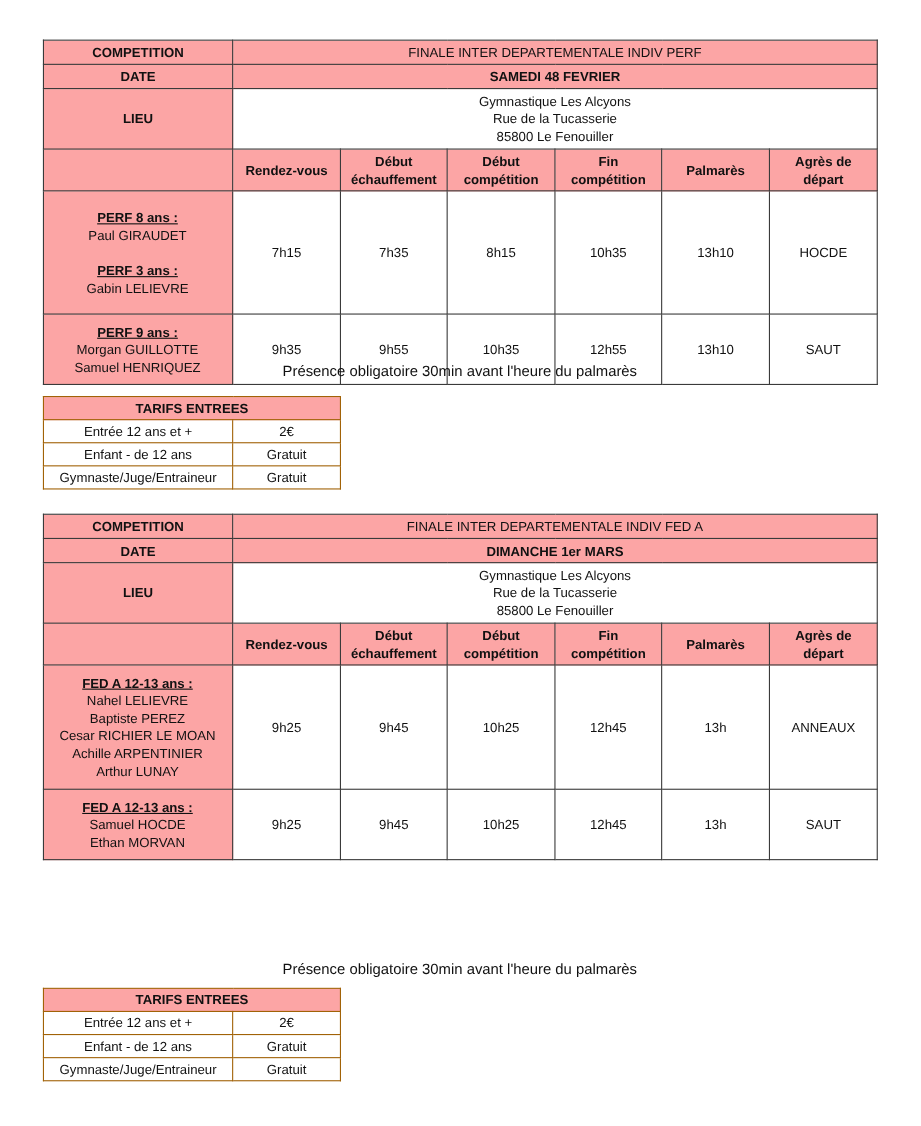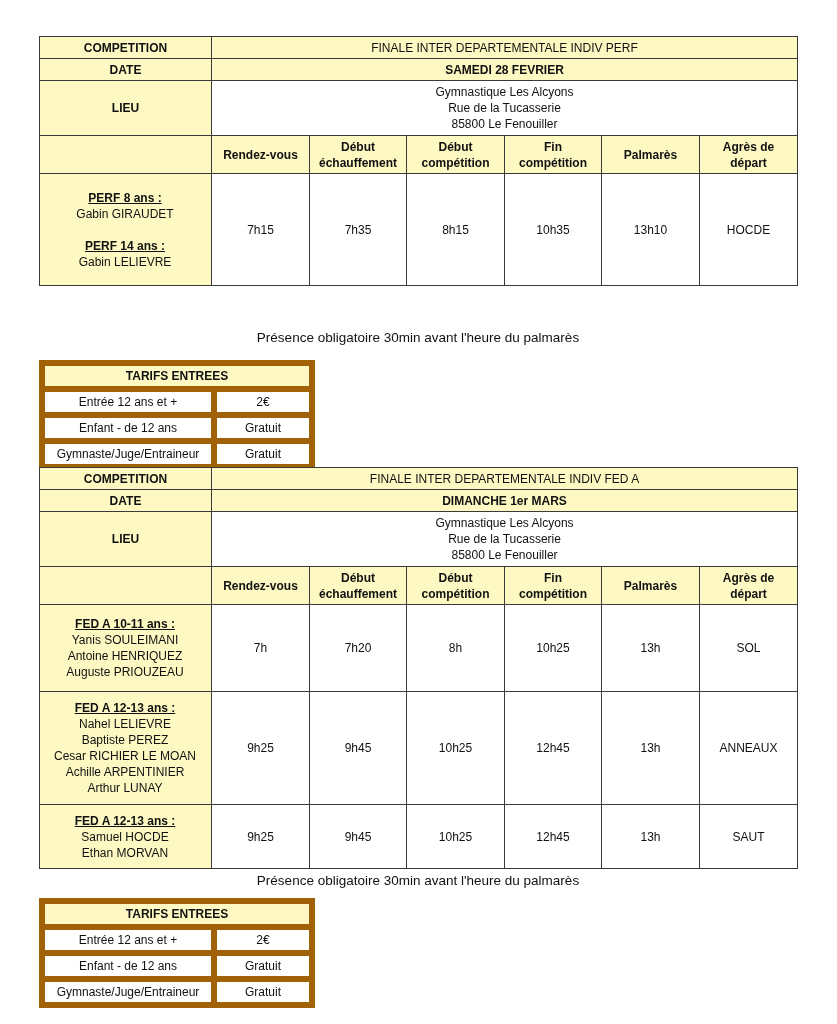--- a/index.html
+++ b/index.html
@@ -9,33 +9,33 @@
   }
   .sched {
     position: absolute; left: 39px; width: 758px;
     border-collapse: collapse; table-layout: fixed;
     font-size: 12px;
   }
   .sched td {
     border: 1px solid #3a3a3a; text-align: center; vertical-align: middle;
     padding: 0 4px; line-height: 16px;
   }
-  .blue { background: #fef9c3; }
+  .blue { background: #fca5a5; }
   .b { font-weight: bold; }
   .lbl { text-align: left !important; padding-left: 3px !important; }
   .grp { font-weight: bold; text-decoration: underline; }
   .note {
     position: absolute; left: 39px; width: 758px; text-align: center;
     font-weight: normal; font-size: 13.5px;
   }
   .tarif {
     position: absolute; left: 39px; width: 270px;
     border-collapse: collapse; table-layout: fixed; font-size: 12px;
   }
-  .tarif td { border: 6px solid #a16207; text-align: center; height: 20px; padding: 0; }
+  .tarif td { border: 1px solid #a16207; text-align: center; height: 20px; padding: 0; }
   .pl { display: block; text-align: center; }
 </style>
 </head>
 <body>
 
 <table class="sched" style="top:36px;">
   <colgroup>
       <col style="width:172px">
       <col style="width:98px">
       <col style="width:97px">
@@ -44,21 +44,21 @@
       <col style="width:98px">
       <col style="width:98px">
     </colgroup>
   <tbody>
       <tr style="height:22px">
     <td class="blue b">COMPETITION</td>
     <td class="blue" colspan="6">FINALE INTER DEPARTEMENTALE INDIV PERF</td>
   </tr>
   <tr style="height:22px">
     <td class="blue b">DATE</td>
-    <td class="blue b" colspan="6">SAMEDI 28 FEVRIER</td>
+    <td class="blue b" colspan="6">SAMEDI 48 FEVRIER</td>
   </tr>
   <tr style="height:55px">
     <td class="blue b">LIEU</td>
     <td colspan="6">
       <span class="pl">Gymnastique Les Alcyons</span>
       <span class="pl">Rue de la Tucasserie</span>
       <span class="pl">85800 Le Fenouiller</span>
     </td>
   </tr>
   <tr style="height:38px">
@@ -75,32 +75,45 @@
     <td class="blue b"><span>Fin compétition</span></td>
     <td class="blue b"><span>Palmarès</span></td>
     <td class="blue b">
           <span class="pl">Agrès de</span>
           <span class="pl">départ</span>
         </td>
   </tr>
   <tr style="height:112px">
     <td class="blue lbl">
       <span class="pl grp">PERF 8 ans :</span>
-      <span class="pl">Gabin GIRAUDET</span>
+      <span class="pl">Paul GIRAUDET</span>
       <span class="pl">&nbsp;</span>
-      <span class="pl grp">PERF 14 ans :</span>
+      <span class="pl grp">PERF 3 ans :</span>
       <span class="pl">Gabin LELIEVRE</span>
     </td>
     <td>7h15</td>
     <td>7h35</td>
     <td>8h15</td>
     <td>10h35</td>
     <td>13h10</td>
     <td>HOCDE</td>
   </tr>
+  <tr style="height:64px">
+    <td class="blue lbl">
+      <span class="pl grp">PERF 9 ans :</span>
+      <span class="pl">Morgan GUILLOTTE</span>
+      <span class="pl">Samuel HENRIQUEZ</span>
+    </td>
+    <td>9h35</td>
+    <td>9h55</td>
+    <td>10h35</td>
+    <td>12h55</td>
+    <td>13h10</td>
+    <td>SAUT</td>
+  </tr>
 </tbody>
   </table>
 
 <div class="note" style="top:330px;">Présence obligatoire 30min avant l'heure du palmarès</div>
 
 <table class="tarif" style="top:360px;">
   <colgroup>
       <col style="width:172px">
       <col style="width:98px">
     </colgroup>
@@ -161,34 +174,20 @@
           <span class="pl">Début</span>
           <span class="pl">compétition</span>
         </td>
     <td class="blue b"><span>Fin compétition</span></td>
     <td class="blue b"><span>Palmarès</span></td>
     <td class="blue b">
           <span class="pl">Agrès de</span>
           <span class="pl">départ</span>
         </td>
   </tr>
-  <tr style="height:87px">
-    <td class="blue lbl">
-      <span class="pl grp">FED A 10-11 ans :</span>
-      <span class="pl">Yanis SOULEIMANI</span>
-      <span class="pl">Antoine HENRIQUEZ</span>
-      <span class="pl">Auguste PRIOUZEAU</span>
-    </td>
-    <td>7h</td>
-    <td>7h20</td>
-    <td>8h</td>
-    <td>10h25</td>
-    <td>13h</td>
-    <td>SOL</td>
-  </tr>
   <tr style="height:113px">
     <td class="blue lbl">
       <span class="pl grp">FED A 12-13 ans :</span>
       <span class="pl">Nahel LELIEVRE</span>
       <span class="pl">Baptiste PEREZ</span>
       <span class="pl">Cesar RICHIER LE MOAN</span>
       <span class="pl">Achille ARPENTINIER</span>
       <span class="pl">Arthur LUNAY</span>
     </td>
     <td>9h25</td>

